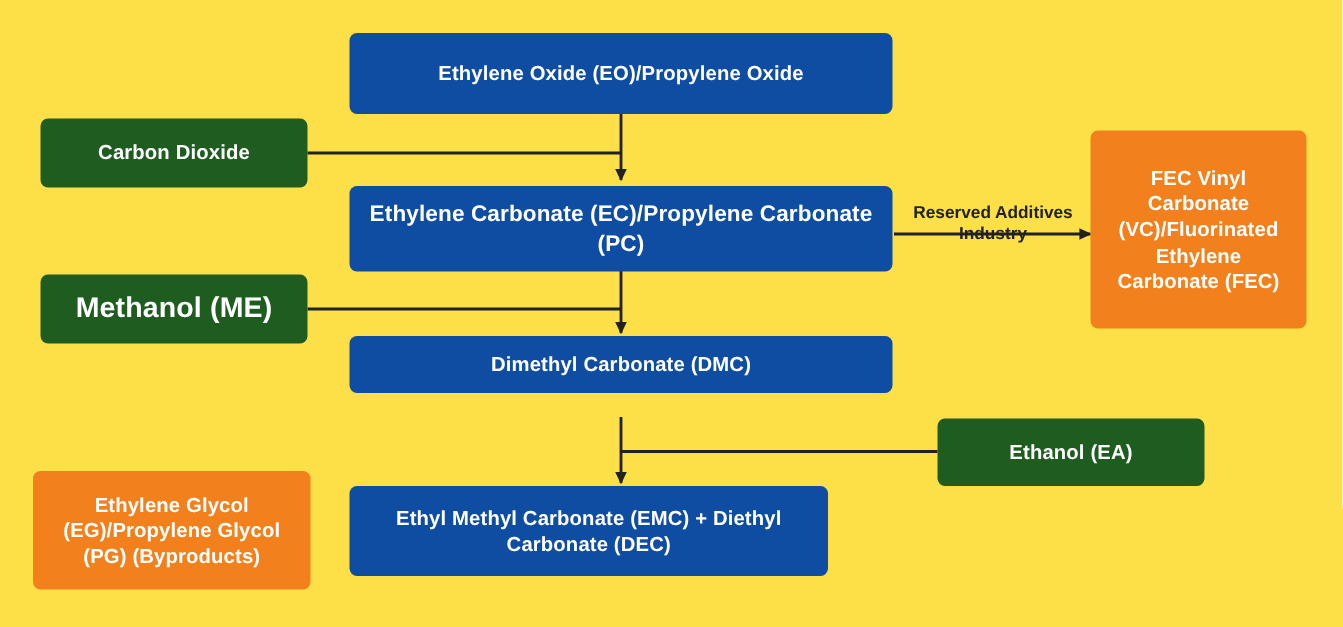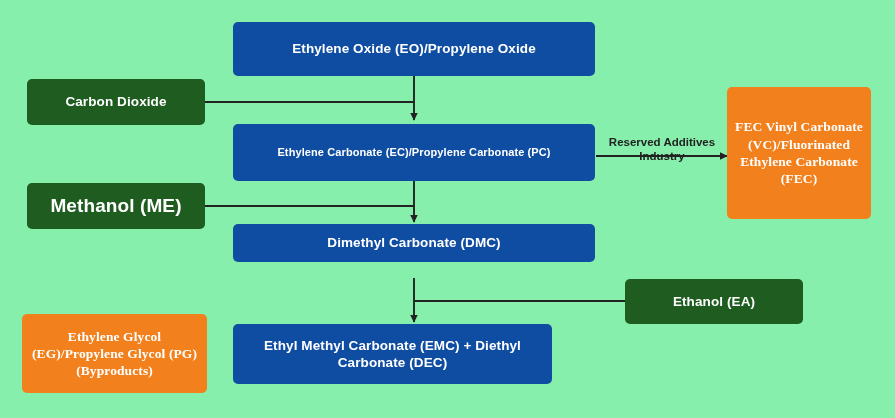--- a/index.html
+++ b/index.html
@@ -8,41 +8,41 @@
     padding: 0;
     background: #ffffff;
   }
   body {
     font-family: "Liberation Sans", sans-serif;
   }
   #canvas {
     position: relative;
     width: 895px;
     height: 418px;
-    background: #86efac;
+    background: #fde047;
     overflow: hidden;
   }
   .node {
     position: absolute;
     box-sizing: border-box;
     display: flex;
     align-items: center;
     justify-content: center;
     text-align: center;
     border-radius: 5px;
     color: #ffffff;
     font-weight: bold;
     line-height: 1.28;
     padding: 4px 8px;
     letter-spacing: 0.1px;
     z-index: 3;
   }
   .node.blue   { background: #0f4da2; }
   .node.green  { background: #1e5c20; }
-  .node.orange { background: #f2811d; font-family: Liberation Serif, serif; }
+  .node.orange { background: #f2811d; }
 
   .edge-label {
     position: absolute;
     color: #222222;
     font-weight: bold;
     text-align: center;
     line-height: 1.22;
     z-index: 4;
     white-space: nowrap;
   }
@@ -81,21 +81,21 @@
 
     <path d="M 414 278 L 414 322" stroke="#222222" stroke-width="1.9" fill="none" marker-end="url(#arrowhead)"></path>
 
     <path d="M 625 301 L 414 301" stroke="#222222" stroke-width="1.9" fill="none"></path>
   </svg>
 
   <div class="node blue" style="left:233px; top:22px; width:362px; height:54px; font-size:13.5px;">Ethylene Oxide (EO)/Propylene Oxide</div>
 
   <div class="node green" style="left:27px; top:79px; width:178px; height:46px; font-size:13.5px;">Carbon Dioxide</div>
 
-  <div class="node blue" style="left:233px; top:124px; width:362px; height:57px; font-size:11px;">Ethylene Carbonate (EC)/Propylene Carbonate (PC)</div>
+  <div class="node blue" style="left:233px; top:124px; width:362px; height:57px; font-size:15px;">Ethylene Carbonate (EC)/Propylene Carbonate (PC)</div>
 
   <div class="node orange" style="left:727px; top:87px; width:144px; height:132px; font-size:13.5px;">FEC Vinyl Carbonate (VC)/Fluorinated Ethylene Carbonate (FEC)</div>
 
   <div class="node green" style="left:27px; top:183px; width:178px; height:46px; font-size:19px;">Methanol (ME)</div>
 
   <div class="node blue" style="left:233px; top:224px; width:362px; height:38px; font-size:13.5px;">Dimethyl Carbonate (DMC)</div>
 
   <div class="node green" style="left:625px; top:279px; width:178px; height:45px; font-size:13.5px;">Ethanol (EA)</div>
 
   <div class="node blue" style="left:233px; top:324px; width:319px; height:60px; font-size:13.5px;">Ethyl Methyl Carbonate (EMC) + Diethyl Carbonate (DEC)</div>

